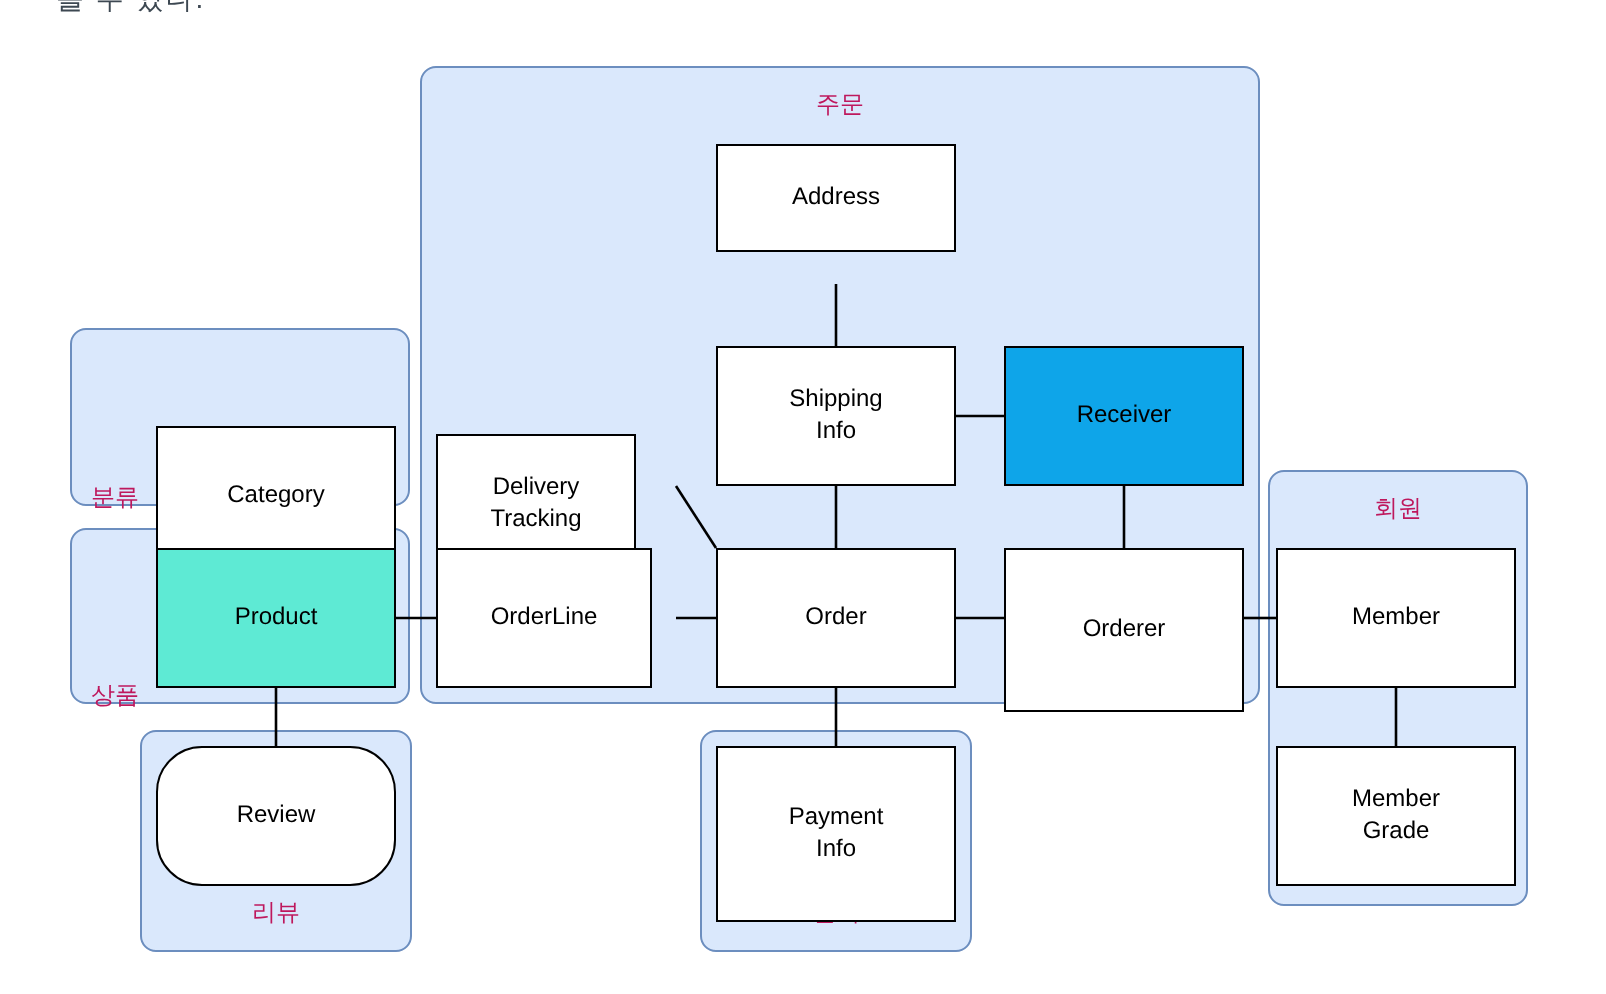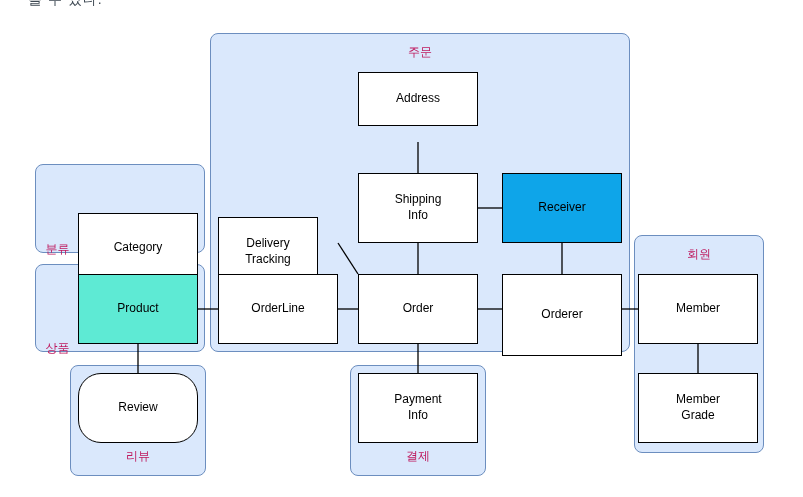--- a/index.html
+++ b/index.html
@@ -108,23 +108,23 @@
 
   <div>
       <div class="entity" style="left: 358px; top: 72px; width: 120px; height: 54px; background: rgb(255, 255, 255); border-color: rgb(0, 0, 0);">Address</div>
       <div class="entity" style="left: 78px; top: 173px; width: 120px; height: 70px; background: rgb(255, 255, 255); border-color: rgb(0, 0, 0); margin-top: 40px;">Category</div>
       <div class="entity" style="left: 218px; top: 173px; width: 100px; height: 70px; background: rgb(255, 255, 255); border-color: rgb(0, 0, 0); margin-top: 44px;">Delivery
 Tracking</div>
       <div class="entity" style="left: 358px; top: 173px; width: 120px; height: 70px; background: rgb(255, 255, 255); border-color: rgb(0, 0, 0);">Shipping
 Info</div>
       <div class="entity" style="left: 502px; top: 173px; width: 120px; height: 70px; background: #0ea5e9; border-color: rgb(0, 0, 0);">Receiver</div>
       <div class="entity" style="left: 78px; top: 274px; width: 120px; height: 70px; background: #5eead4; border-color: rgb(0, 0, 0);">Product</div>
-      <div class="entity" style="left: 218px; top: 274px; width: 120px; height: 70px; background: rgb(255, 255, 255); border-color: rgb(0, 0, 0);">OrderLine</div>
+      <div class="entity" style="left: 218px; top: 274px; width: 108px; height: 70px; background: rgb(255, 255, 255); border-color: rgb(0, 0, 0);">OrderLine</div>
       <div class="entity" style="left: 358px; top: 274px; width: 120px; height: 70px; background: rgb(255, 255, 255); border-color: rgb(0, 0, 0);">Order</div>
       <div class="entity" style="left: 502px; top: 274px; width: 120px; height: 82px; background: rgb(255, 255, 255); border-color: rgb(0, 0, 0);">Orderer</div>
       <div class="entity" style="left: 638px; top: 274px; width: 120px; height: 70px; background: rgb(255, 255, 255); border-color: rgb(0, 0, 0);">Member</div>
       <div class="entity" style="left: 78px; top: 373px; width: 120px; height: 70px; background: rgb(255, 255, 255); border-color: rgb(0, 0, 0); border-radius: 23px;">Review</div>
-      <div class="entity" style="left: 358px; top: 373px; width: 120px; height: 70px; background: rgb(255, 255, 255); border-color: rgb(0, 0, 0);">Payment
+      <div class="entity" style="left: 358px; top: 373px; width: 120px; height: 88px; background: rgb(255, 255, 255); border-color: rgb(0, 0, 0);">Payment
 Info</div>
       <div class="entity" style="left: 638px; top: 373px; width: 120px; height: 70px; background: rgb(255, 255, 255); border-color: rgb(0, 0, 0);">Member
 Grade</div>
     </div>
 </div>
 
 </body></html>

